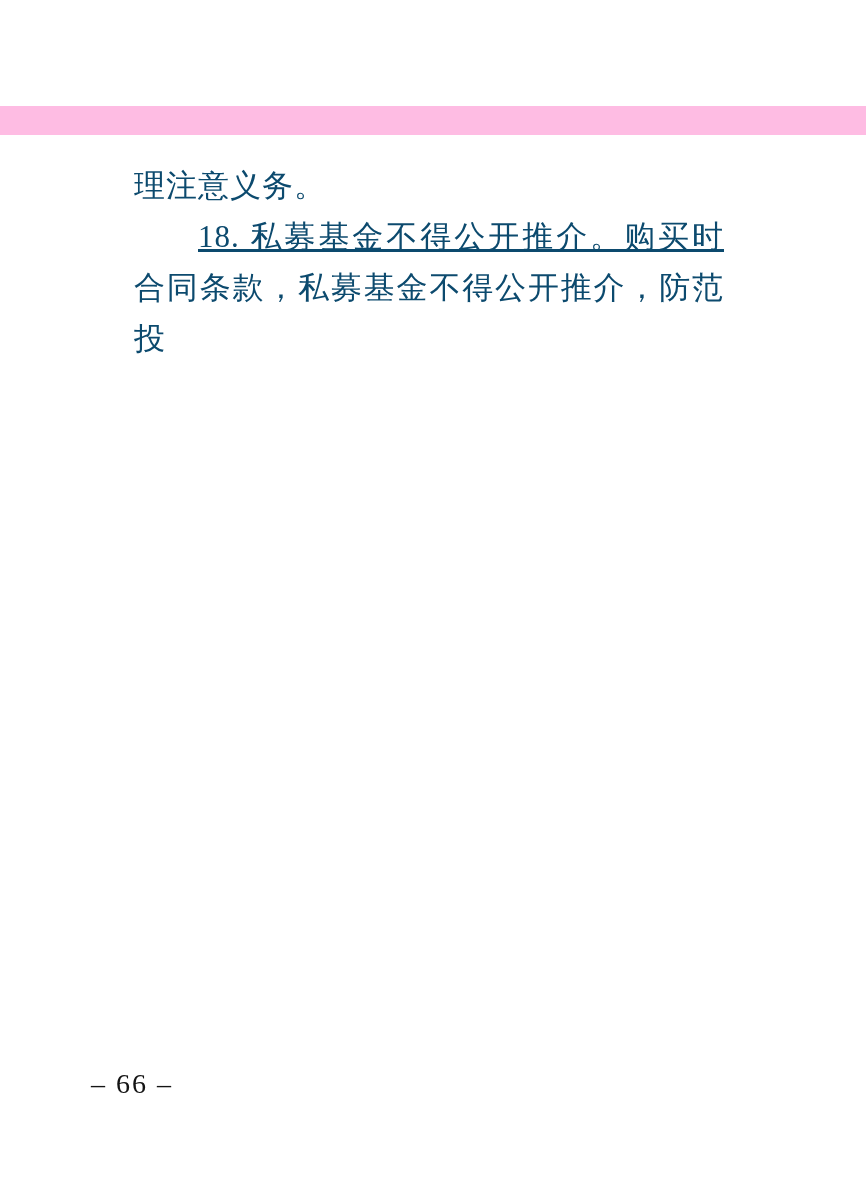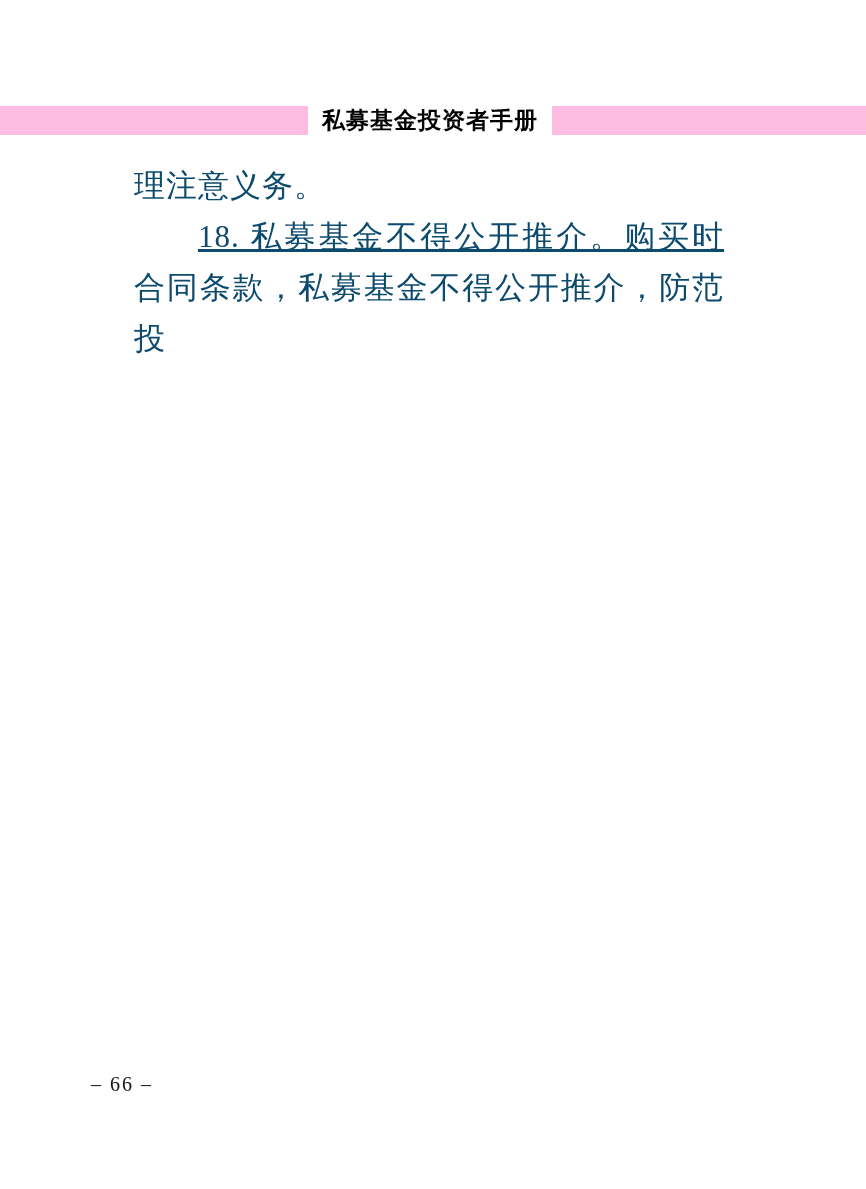--- a/index.html
+++ b/index.html
@@ -67,34 +67,33 @@
   .line--indent {
     padding-left: 64px;
     text-decoration: underline;
   }
 
   
   .folio {
     position: absolute;
     left: 91px;
     top: 1070px;
-    font-size: 20px;
+    font-size: 28px;
     line-height: 28px;
     color: #141414;
     letter-spacing: 2px;
   }
 </style>
 </head>
 <body>
 
 <div class="page">
 
   <div class="running-head">
     <div class="band band-left"></div>
-    <div class="running-head-title">私募基金投资者手册</div>
     <div class="band band-right"></div>
   </div>
 
   <div class="body-text">
     <div class="line">理注意义务。</div>
     <div class="line line--justify line--indent">18. 私募基金不得公开推介。购买时</div>
     <div class="line line--justify">合同条款，私募基金不得公开推介，防范投</div>
   </div>
 
   <div class="folio">– 66 –</div>

